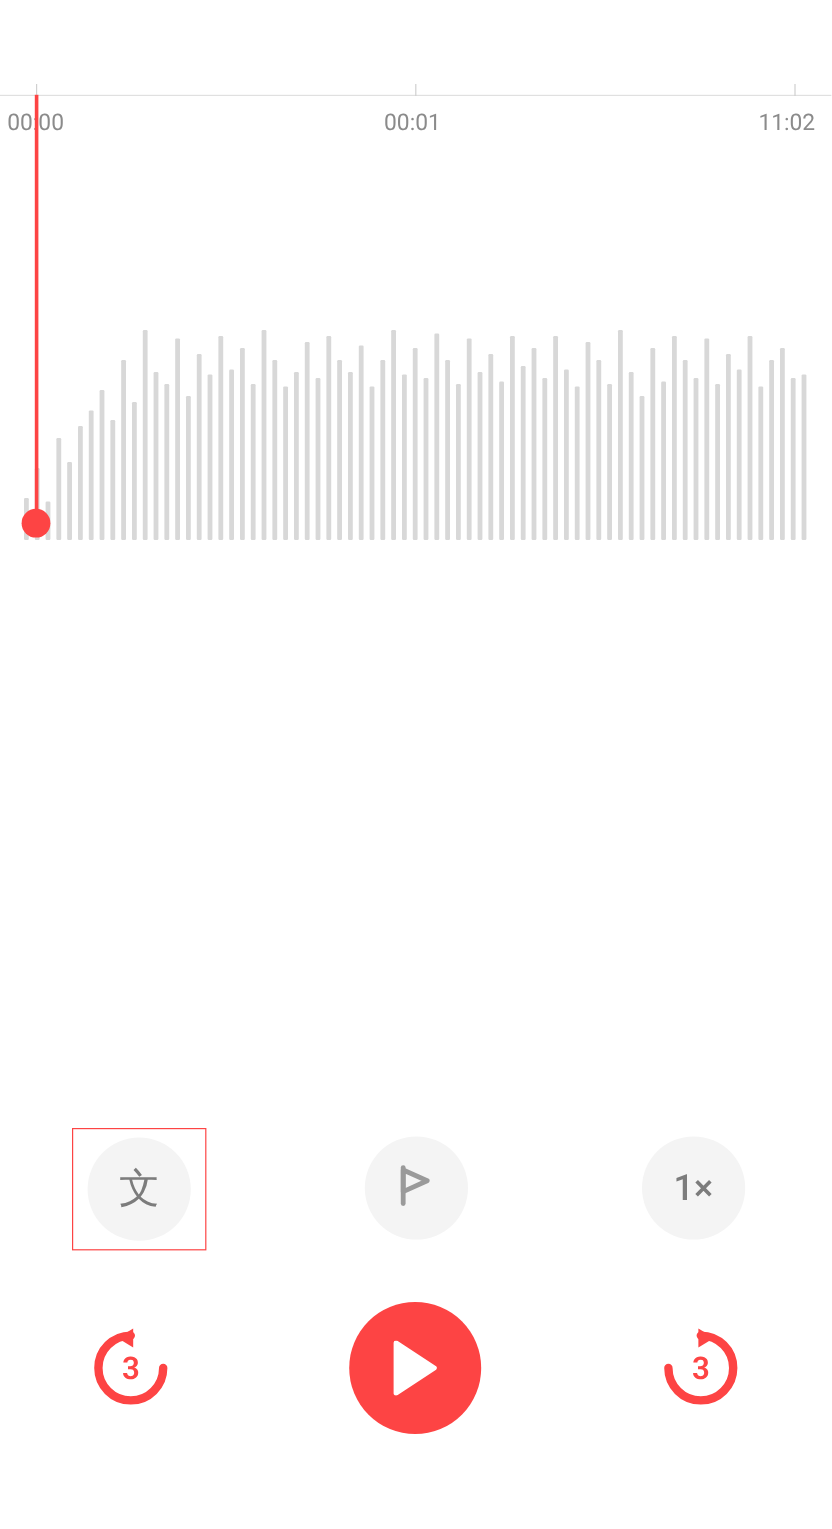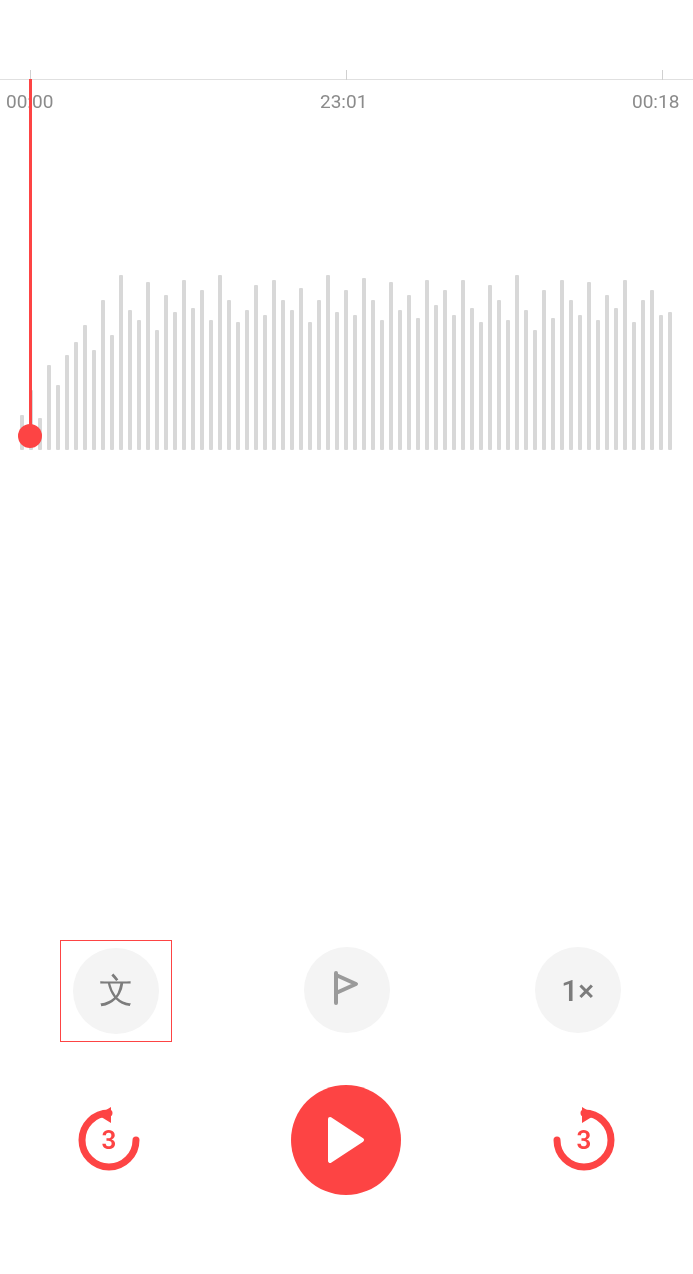--- a/index.html
+++ b/index.html
@@ -137,22 +137,22 @@
   }
 </style>
 </head>
 <body>
 
 <div class="ruler-wrap">
   <div class="ruler-tick" style="left:30px"></div>
   <div class="ruler-tick" style="left:346px"></div>
   <div class="ruler-tick" style="left:662px"></div>
   <span class="ruler-label" style="left:6px">00:00</span>
-  <span class="ruler-label" style="left:320px">23:01</span>
-  <span class="ruler-label" style="left:632px">00:18</span>
+  <span class="ruler-label" style="left:320px">00:01</span>
+  <span class="ruler-label" style="left:632px">11:02</span>
 </div>
 
 <div class="waveform" id="waveform">
     <div class="wf-bar" style="height: 35px;"></div>
     <div class="wf-bar" style="height: 60px;"></div>
     <div class="wf-bar" style="height: 32px;"></div>
     <div class="wf-bar" style="height: 85px;"></div>
     <div class="wf-bar" style="height: 65px;"></div>
     <div class="wf-bar" style="height: 95px;"></div>
     <div class="wf-bar" style="height: 108px;"></div>

